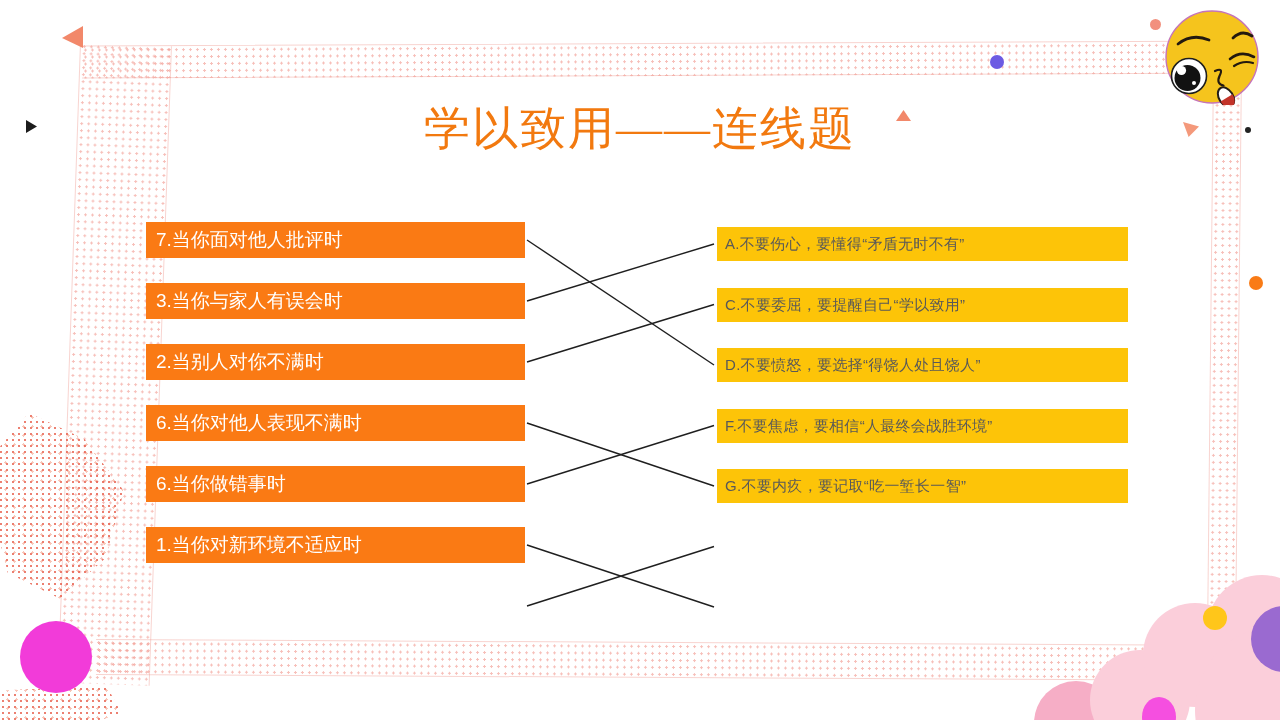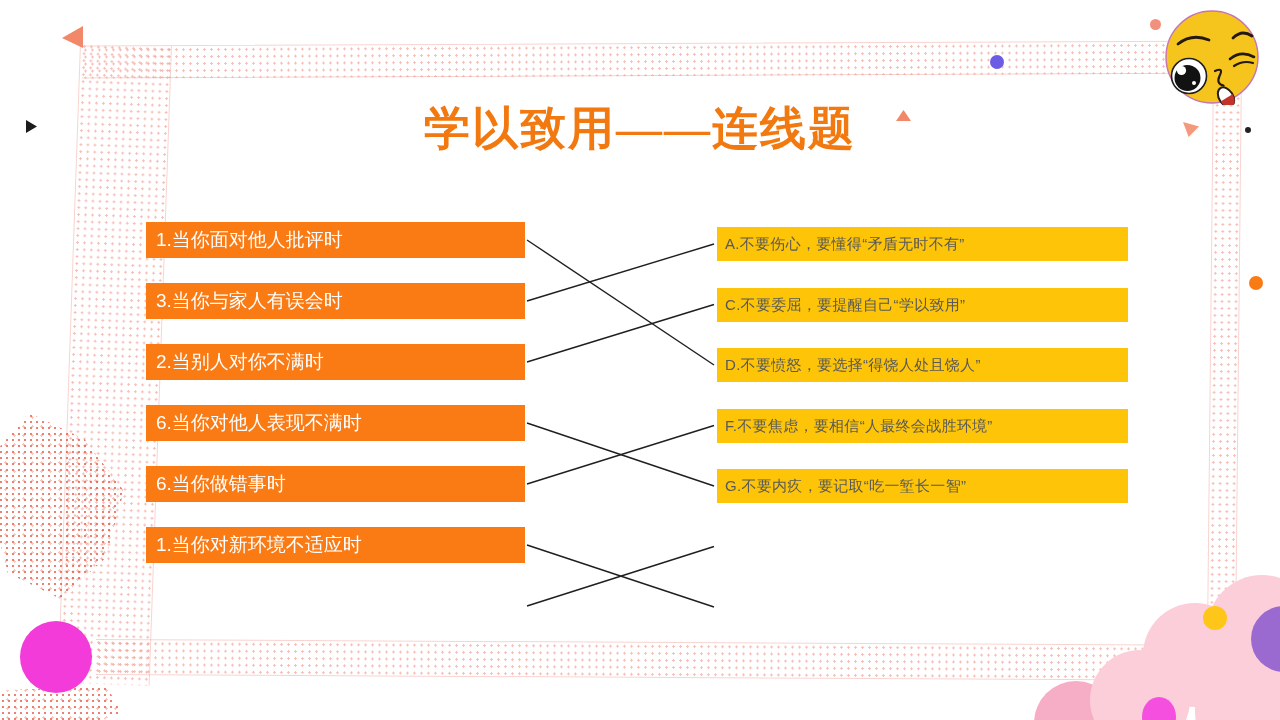--- a/index.html
+++ b/index.html
@@ -52,21 +52,21 @@
   .on-blob{position:absolute;z-index:4;border-radius:50%;}
   #dot-yellow-blob{left:1203px;top:606px;width:24px;height:24px;background:#FFC61A;}
   #circle-purple-blob{left:1251px;top:606px;width:66px;height:66px;background:#9A6AD0;}
   #ellipse-magenta-blob{left:1142px;top:697px;width:34px;height:40px;background:#F54FE0;}
 
   
   #emoji{position:absolute;left:1162px;top:5px;width:100px;height:100px;z-index:5;}
 
   
   #title{position:absolute;left:0;top:98px;width:100%;text-align:center;z-index:6;
-    font-family:"Liberation Serif",serif;font-weight:bold;font-size:46px;letter-spacing:2px;
+    font-family:"Liberation Serif",serif;font-weight:normal;font-size:46px;letter-spacing:2px;
     color:var(--title-color,#F2790F);}
 
   
   #connector-svg{position:absolute;left:0;top:0;width:1280px;height:720px;z-index:6;pointer-events:none;}
 
   
   .col{position:absolute;display:flex;flex-direction:column;z-index:7;}
   #left-col{left:146px;top:222px;width:379px;gap:25px;}
   #right-col{left:717px;top:227px;width:411px;gap:26.5px;}
   .q-box{height:36px;line-height:36px;background:var(--q-box,#FA7A14);color:var(--q-text,#FFFFFF);
@@ -130,21 +130,21 @@
       <line x1="527" y1="240" x2="714" y2="365" stroke="#1F1F1F" stroke-width="1.4"></line>
       <line x1="527" y1="301" x2="714" y2="244" stroke="#1F1F1F" stroke-width="1.4"></line>
       <line x1="527" y1="362" x2="714" y2="304.5" stroke="#1F1F1F" stroke-width="1.4"></line>
       <line x1="527" y1="423" x2="714" y2="486" stroke="#1F1F1F" stroke-width="1.4"></line>
       <line x1="527" y1="484" x2="714" y2="425.5" stroke="#1F1F1F" stroke-width="1.4"></line>
       <line x1="527" y1="545" x2="714" y2="607" stroke="#1F1F1F" stroke-width="1.4"></line>
       <line x1="527" y1="606" x2="714" y2="546.5" stroke="#1F1F1F" stroke-width="1.4"></line>
     </svg>
 
   <div class="col" id="left-col">
-    <div class="q-box">1.当你面对他人批评时</div>
+    <div class="q-box">7.当你面对他人批评时</div>
     <div class="q-box">3.当你与家人有误会时</div>
     <div class="q-box">2.当别人对你不满时</div>
     <div class="q-box">6.当你对他人表现不满时</div>
     <div class="q-box">6.当你做错事时</div>
     <div class="q-box">1.当你对新环境不适应时</div>
   </div>
 
   <div class="col" id="right-col">
     <div class="a-box">A.不要伤心，要懂得“矛盾无时不有”</div>
     <div class="a-box">C.不要委屈，要提醒自己“学以致用”</div>

